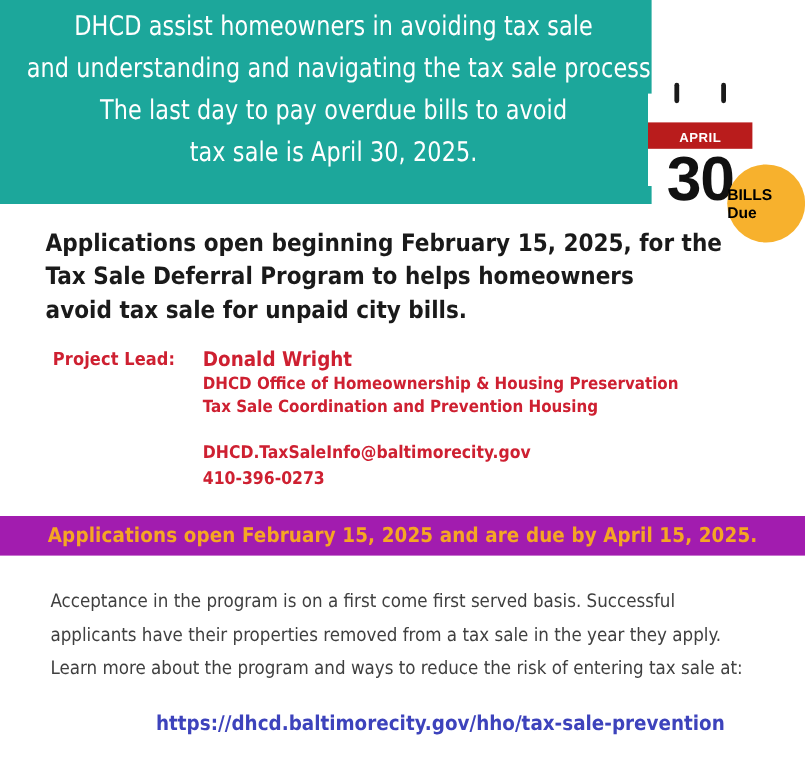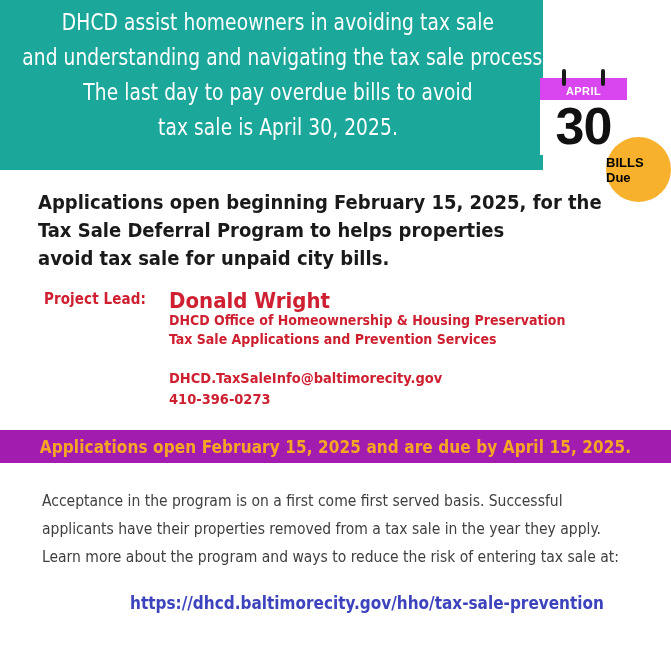--- a/index.html
+++ b/index.html
@@ -50,29 +50,30 @@
     left: 540px;
     top: 78px;
     width: 87px;
     height: 77px;
     background: #ffffff;
     z-index: 5;
   }
   .cal-header {
     width: 100%;
     height: 22px;
-    background: #d946ef;
+    background: #b91c1c;
     color: #ffffff;
     font-family: "Liberation Sans Narrow", "Liberation Sans", sans-serif;
     font-size: 11px;
     font-weight: 700;
     letter-spacing: 0.4px;
     text-align: center;
     line-height: 26px;
     box-sizing: border-box;
+    margin-top: 24px;
   }
   .cal-day {
     width: 100%;
     height: 55px;
     color: #111111;
     font-family: Liberation Sans, sans-serif;
     font-size: 52px;
     font-weight: 700;
     text-align: center;
     line-height: 52px;
@@ -142,21 +143,21 @@
     left: 44px;
     top: 0;
     font-size: 15px;
     font-weight: 700;
     letter-spacing: 0.1px;
   }
   .contact-body {
     padding-left: 125px;
   }
   .contact-name {
-    font-size: 22px;
+    font-size: 17px;
     font-weight: 700;
     line-height: 21px;
     margin-top: 16px;
   }
   .contact-org {
     font-size: 14px;
     font-weight: 700;
     line-height: 19px;
   }
   .contact-gap { height: 19px; }
@@ -233,30 +234,30 @@
     <div>BILLS</div>
     <div>Due</div>
   </div>
 
 </div>
 
 <div class="body-wrap">
 
   <div class="intro">
     <span>Applications open beginning February 15, 2025, for the</span>
-    <span>Tax Sale Deferral Program to helps properties</span>
+    <span>Tax Sale Deferral Program to helps homeowners</span>
     <span>avoid tax sale for unpaid city bills.</span>
   </div>
 
   <div class="contact">
     <div class="contact-label">Project Lead:</div>
     <div class="contact-body">
       <div class="contact-name">Donald Wright</div>
       <div class="contact-org">DHCD Office of Homeownership &amp; Housing Preservation</div>
-      <div class="contact-org">Tax Sale Applications and Prevention Services</div>
+      <div class="contact-org">Tax Sale Coordination and Prevention Housing</div>
       <div class="contact-gap"></div>
       <div class="contact-email">DHCD.TaxSaleInfo@baltimorecity.gov</div>
       <div class="contact-phone">410-396-0273</div>
     </div>
   </div>
 
   <div class="banner">
     <div class="banner-text">Applications open February 15, 2025 and are due by April 15, 2025.</div>
   </div>
 

